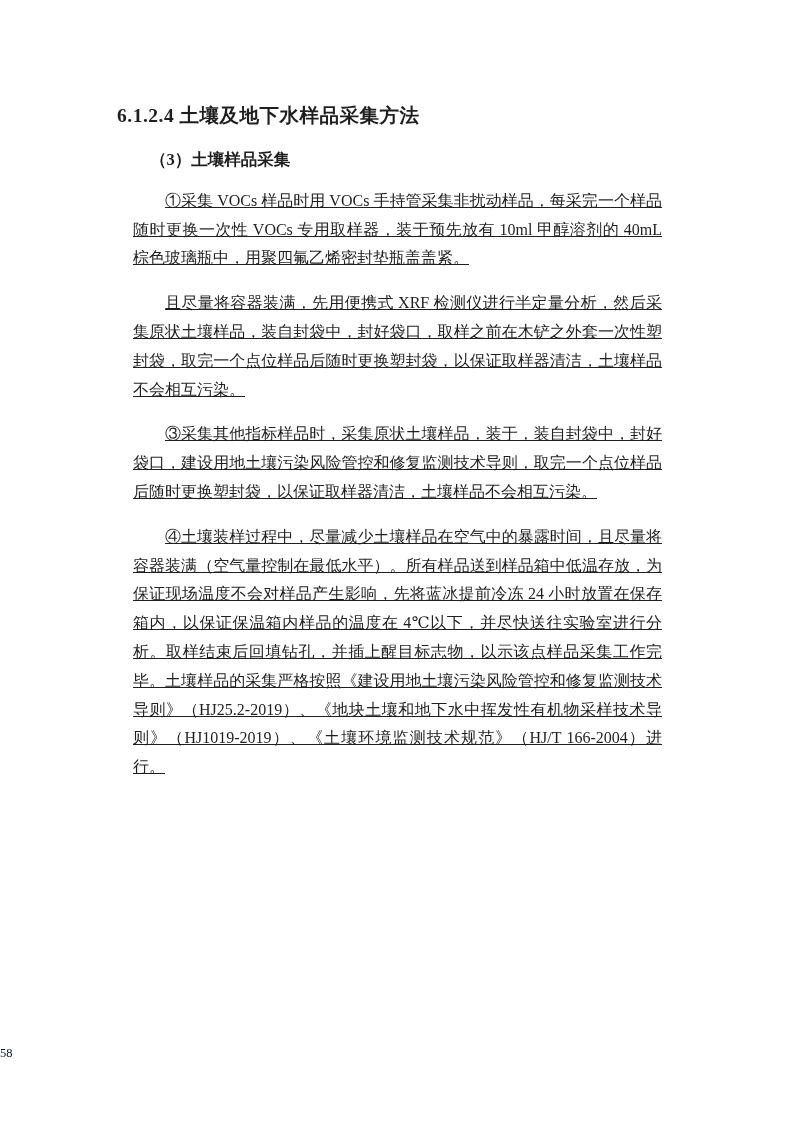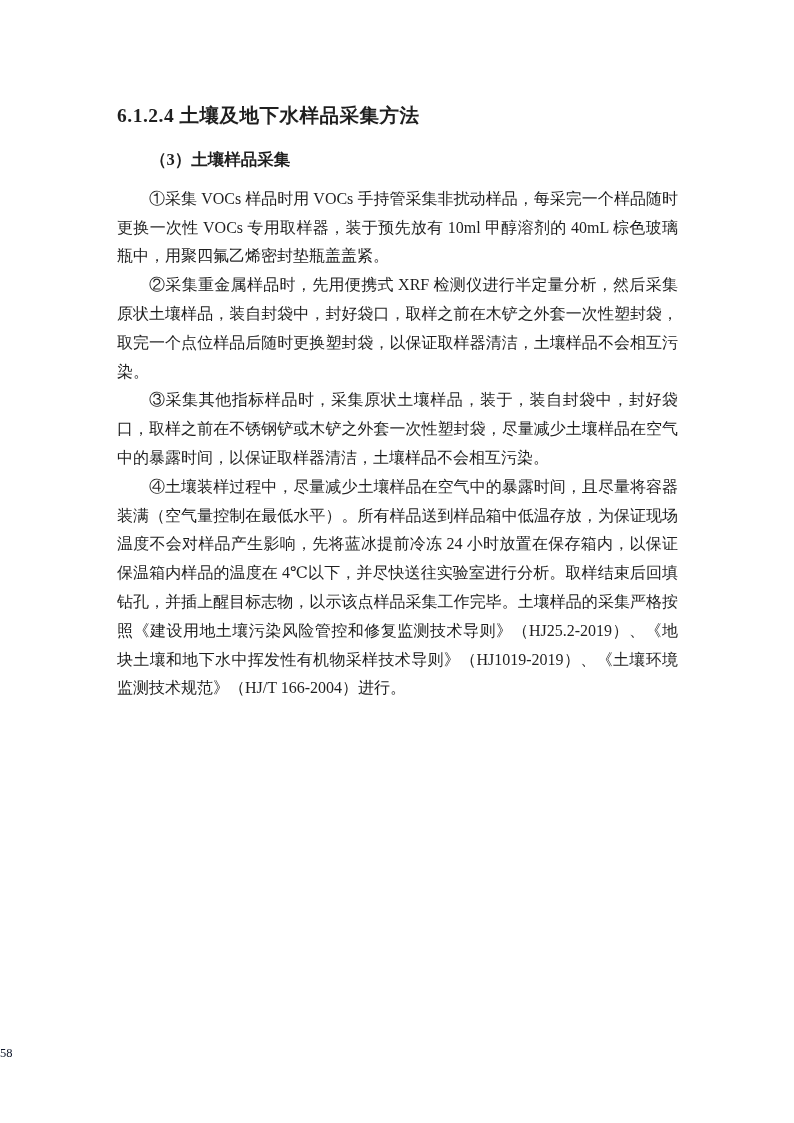--- a/index.html
+++ b/index.html
@@ -33,40 +33,41 @@
   .subsection-heading {
     font-size: 16.5px;
     font-weight: bold;
     line-height: 1.3;
     margin: 0 0 14px 0;
     text-indent: 2em;
   }
   .body-paragraph {
     font-size: 16px;
     line-height: 1.8;
-    margin: 0;
+    margin: 16px;
     text-indent: 2em;
     text-align: justify;
+    text-decoration: underline;
   }
   .page-footer {
     position: absolute;
     top: 1046px;
     left: 0;
     width: 100%;
     text-align: left;
     font-size: 12.5px;
     color: #0f172a;
   }
 </style>
 </head>
 <body>
 
 <div class="page">
   <div class="content">
     <h1 class="section-heading">6.1.2.4 土壤及地下水样品采集方法</h1>
     <h2 class="subsection-heading">（3）土壤样品采集</h2>
     <p class="body-paragraph">①采集 VOCs 样品时用 VOCs 手持管采集非扰动样品，每采完一个样品随时更换一次性 VOCs 专用取样器，装于预先放有 10ml 甲醇溶剂的 40mL 棕色玻璃瓶中，用聚四氟乙烯密封垫瓶盖盖紧。</p>
-    <p class="body-paragraph">②采集重金属样品时，先用便携式 XRF 检测仪进行半定量分析，然后采集原状土壤样品，装自封袋中，封好袋口，取样之前在木铲之外套一次性塑封袋，取完一个点位样品后随时更换塑封袋，以保证取样器清洁，土壤样品不会相互污染。</p>
-    <p class="body-paragraph">③采集其他指标样品时，采集原状土壤样品，装于，装自封袋中，封好袋口，取样之前在不锈钢铲或木铲之外套一次性塑封袋，尽量减少土壤样品在空气中的暴露时间，以保证取样器清洁，土壤样品不会相互污染。</p>
+    <p class="body-paragraph">且尽量将容器装满，先用便携式 XRF 检测仪进行半定量分析，然后采集原状土壤样品，装自封袋中，封好袋口，取样之前在木铲之外套一次性塑封袋，取完一个点位样品后随时更换塑封袋，以保证取样器清洁，土壤样品不会相互污染。</p>
+    <p class="body-paragraph">③采集其他指标样品时，采集原状土壤样品，装于，装自封袋中，封好袋口，建设用地土壤污染风险管控和修复监测技术导则，取完一个点位样品后随时更换塑封袋，以保证取样器清洁，土壤样品不会相互污染。</p>
     <p class="body-paragraph">④土壤装样过程中，尽量减少土壤样品在空气中的暴露时间，且尽量将容器装满（空气量控制在最低水平）。所有样品送到样品箱中低温存放，为保证现场温度不会对样品产生影响，先将蓝冰提前冷冻 24 小时放置在保存箱内，以保证保温箱内样品的温度在 4℃以下，并尽快送往实验室进行分析。取样结束后回填钻孔，并插上醒目标志物，以示该点样品采集工作完毕。土壤样品的采集严格按照《建设用地土壤污染风险管控和修复监测技术导则》（HJ25.2-2019）、《地块土壤和地下水中挥发性有机物采样技术导则》（HJ1019-2019）、《土壤环境监测技术规范》（HJ/T 166-2004）进行。</p>
   </div>
   <div class="page-footer">58</div>
 </div>
 
 </body></html>

